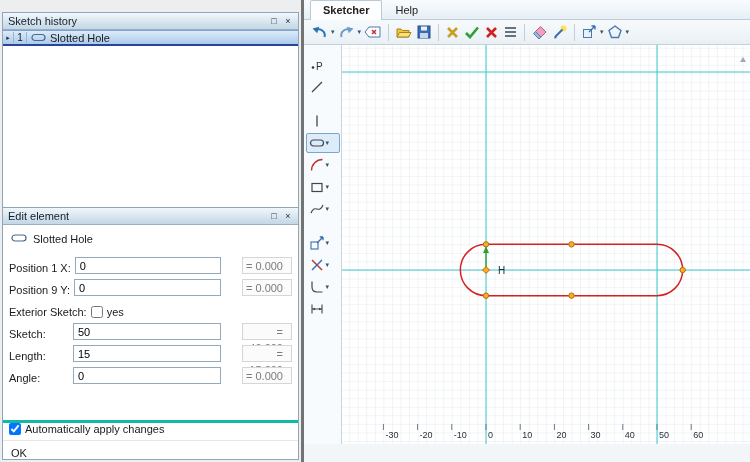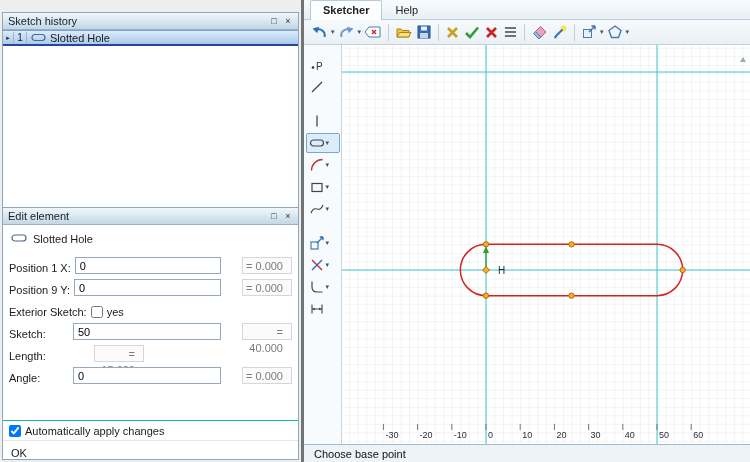--- a/index.html
+++ b/index.html
@@ -30,21 +30,21 @@
   .fields{padding-top:2px}
   .field-row{display:flex;align-items:flex-end;height:22px;padding:0 6px}
   .f-label{min-width:64px;white-space:nowrap;padding-right:4px}
   .f-input{flex:1;height:17px;min-width:0;border:1px solid #94a9bb;background:#fff;
     font:11px "Liberation Sans",sans-serif;padding:0 4px;color:#000}
   .f-result{flex:none;width:50px;height:17px;line-height:16px;margin-left:21px;text-align:right;
     padding-right:8px;border:1px solid #d6d6d6;background:#fbfbfb;color:#7b7b7b}
   .f-checkbox,#auto-apply-checkbox{width:12px;height:12px;margin:0 4px 0 0;flex:none}
   .f-yes{color:#1a1a1a}
   .ee-footer{position:absolute;left:0;right:0;bottom:0;background:#fff}
-  .auto-row{display:flex;align-items:center;height:20px;padding:0 6px;border-top:1px solid #14b8a6}
+  .auto-row{display:flex;height:20px;padding:0 6px;border-top:3px solid #14b8a6}
   .ok-row{height:19px;display:flex;align-items:flex-end;padding:0 8px;border-top:1px solid #e6e6e6}
 
   
   .right-col{position:absolute;left:301px;top:0;width:449px;height:462px;
     background:#f2f6f9;border-left:3px solid #737373}
   .tabbar{height:20px;display:flex;align-items:flex-end;padding-left:6px;
     background:linear-gradient(#f9fcfe,#e7eff4);border-bottom:1px solid #bccdd9}
   .tab{padding:3px 12px;color:#222;border:1px solid transparent;border-bottom:none;border-radius:2px 2px 0 0}
   .tab.active{background:#fdfeff;border-color:#b9c9d5;font-weight:bold;margin-bottom:-1px;padding-bottom:4px}
   .toolbar{height:25px;display:flex;align-items:center;padding:0 5px;
@@ -134,20 +134,21 @@
     </div>
 
     <div class="field-row">
       <label class="f-label">Sketch:</label>
       <input class="f-input" type="text" value="50" style="">
       <span class="f-result">= 40.000</span>
     </div>
 
     <div class="field-row">
       <label class="f-label">Length:</label>
+      <input class="f-input" type="text" value="15" style="">
       <span class="f-result">= 15.000</span>
     </div>
 
     <div class="field-row">
       <label class="f-label">Angle:</label>
       <input class="f-input" type="text" value="0" style="">
       <span class="f-result">= 0.000</span>
     </div>
   </div>
       <div class="ee-footer">
@@ -380,17 +381,14 @@
             <line x1="144" y1="225" x2="144" y2="206" style="stroke:var(--arrow,#2da02d)" stroke-width="1.3"></line>
             <polygon points="141,208 147,208 144,201" style="fill:var(--arrow,#2da02d)"></polygon>
             <polygon points="144,221.5 147.5,225 144,228.5 140.5,225" class="ctl-point"></polygon>
             <text x="156" y="229" class="h-label">H</text>
           </g>
           <polygon points="398,17 404,17 401,12" fill="#9aaab6"></polygon>
         </svg>
       </div>
     </div>
 
-    <div class="statusbar">
-      <span>Choose base point</span>
-    </div>
   </div>
 </div>
 
 </body></html>

